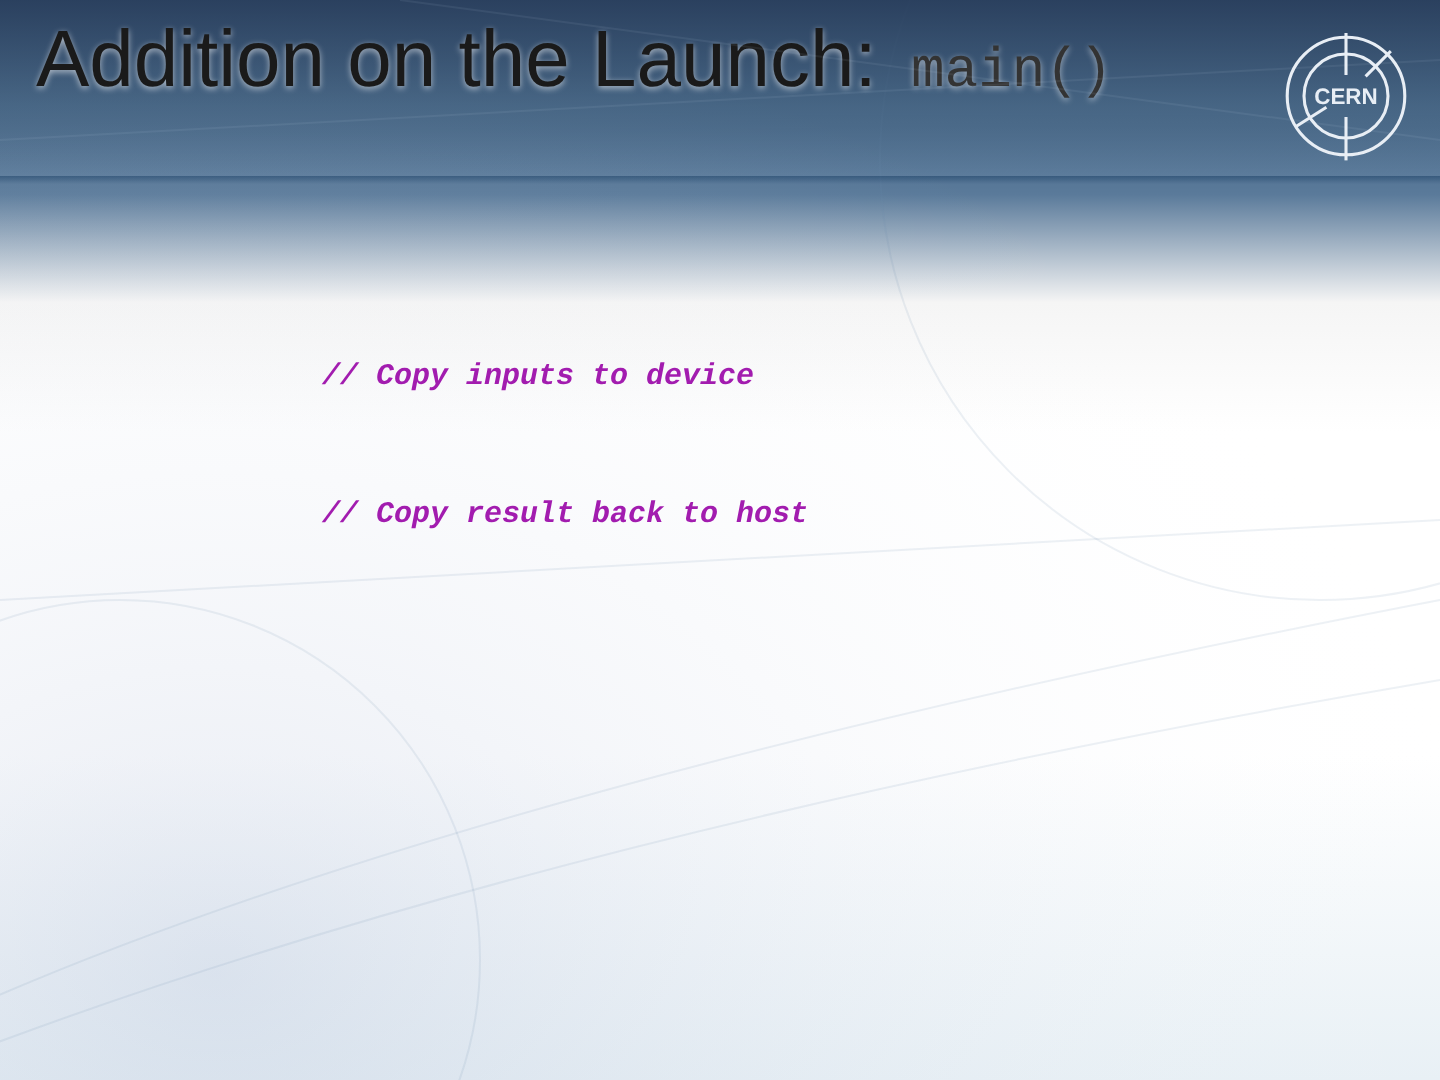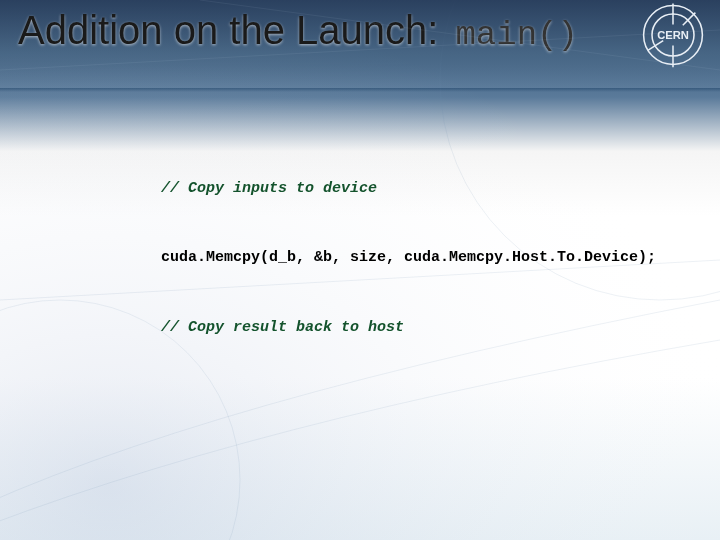--- a/index.html
+++ b/index.html
@@ -31,45 +31,45 @@
   .title {
     font-size: 40px;
     font-weight: 400;
     color: #1a1a1a;
     text-shadow: 0 1px 3px rgba(255,255,255,0.6);
     display: inline-block;
   }
   .title-main { font-family: Arial, sans-serif; }
   .title-func {
     font-family: "Courier New", Courier, monospace;
-    font-size: 34px;
+    font-size: 28px;
     color: #333;
     margin-left: 6px;
   }
   .logo {
     position: absolute;
-    top: 0; right: 12px;
+    top: 13px; right: 12px;
     width: 70px; height: 70px;
   }
   .logo svg { width: 100%; height: 100%; }
   .code-area {
     position: absolute;
     top: 130px;
     left: 105px;
     right: 10px;
     font-family: "Courier New", Courier, monospace;
     font-size: 15px;
     font-weight: bold;
     line-height: 1.55;
     color: #000;
     white-space: pre;
   }
   .code-line { display: block; }
   .indent { padding-left: 56px; }
-  .comment { color: #14532d; font-style: italic; }
+  .comment { color: #a21caf; font-style: italic; }
   .bg-lines {
     position: absolute;
     inset: 0;
     pointer-events: none;
   }
 </style>
 </head>
 <body>
 
 <svg class="bg-lines" viewBox="0 0 720 540" preserveAspectRatio="none">
@@ -110,20 +110,19 @@
         <line x1="14" y1="72" x2="36" y2="58"></line>
         <line x1="50" y1="65" x2="50" y2="96"></line>
       </g>
       <text x="50" y="56" text-anchor="middle" font-family="Arial" font-size="16" font-weight="bold" fill="#e8eef5">CERN</text>
     </svg>
   </div>
 </div>
 
 <div class="code-area">
   <span class="code-line indent comment">// Copy inputs to device</span>
-  <span class="code-line indent">cuda.Memcpy(d_b, &amp;b, size, cuda.Memcpy.Host.To.Device);</span>
   <span class="code-line indent comment">// Copy result back to host</span>
   
   
   
   
   
 </div>
 
 </body></html>

